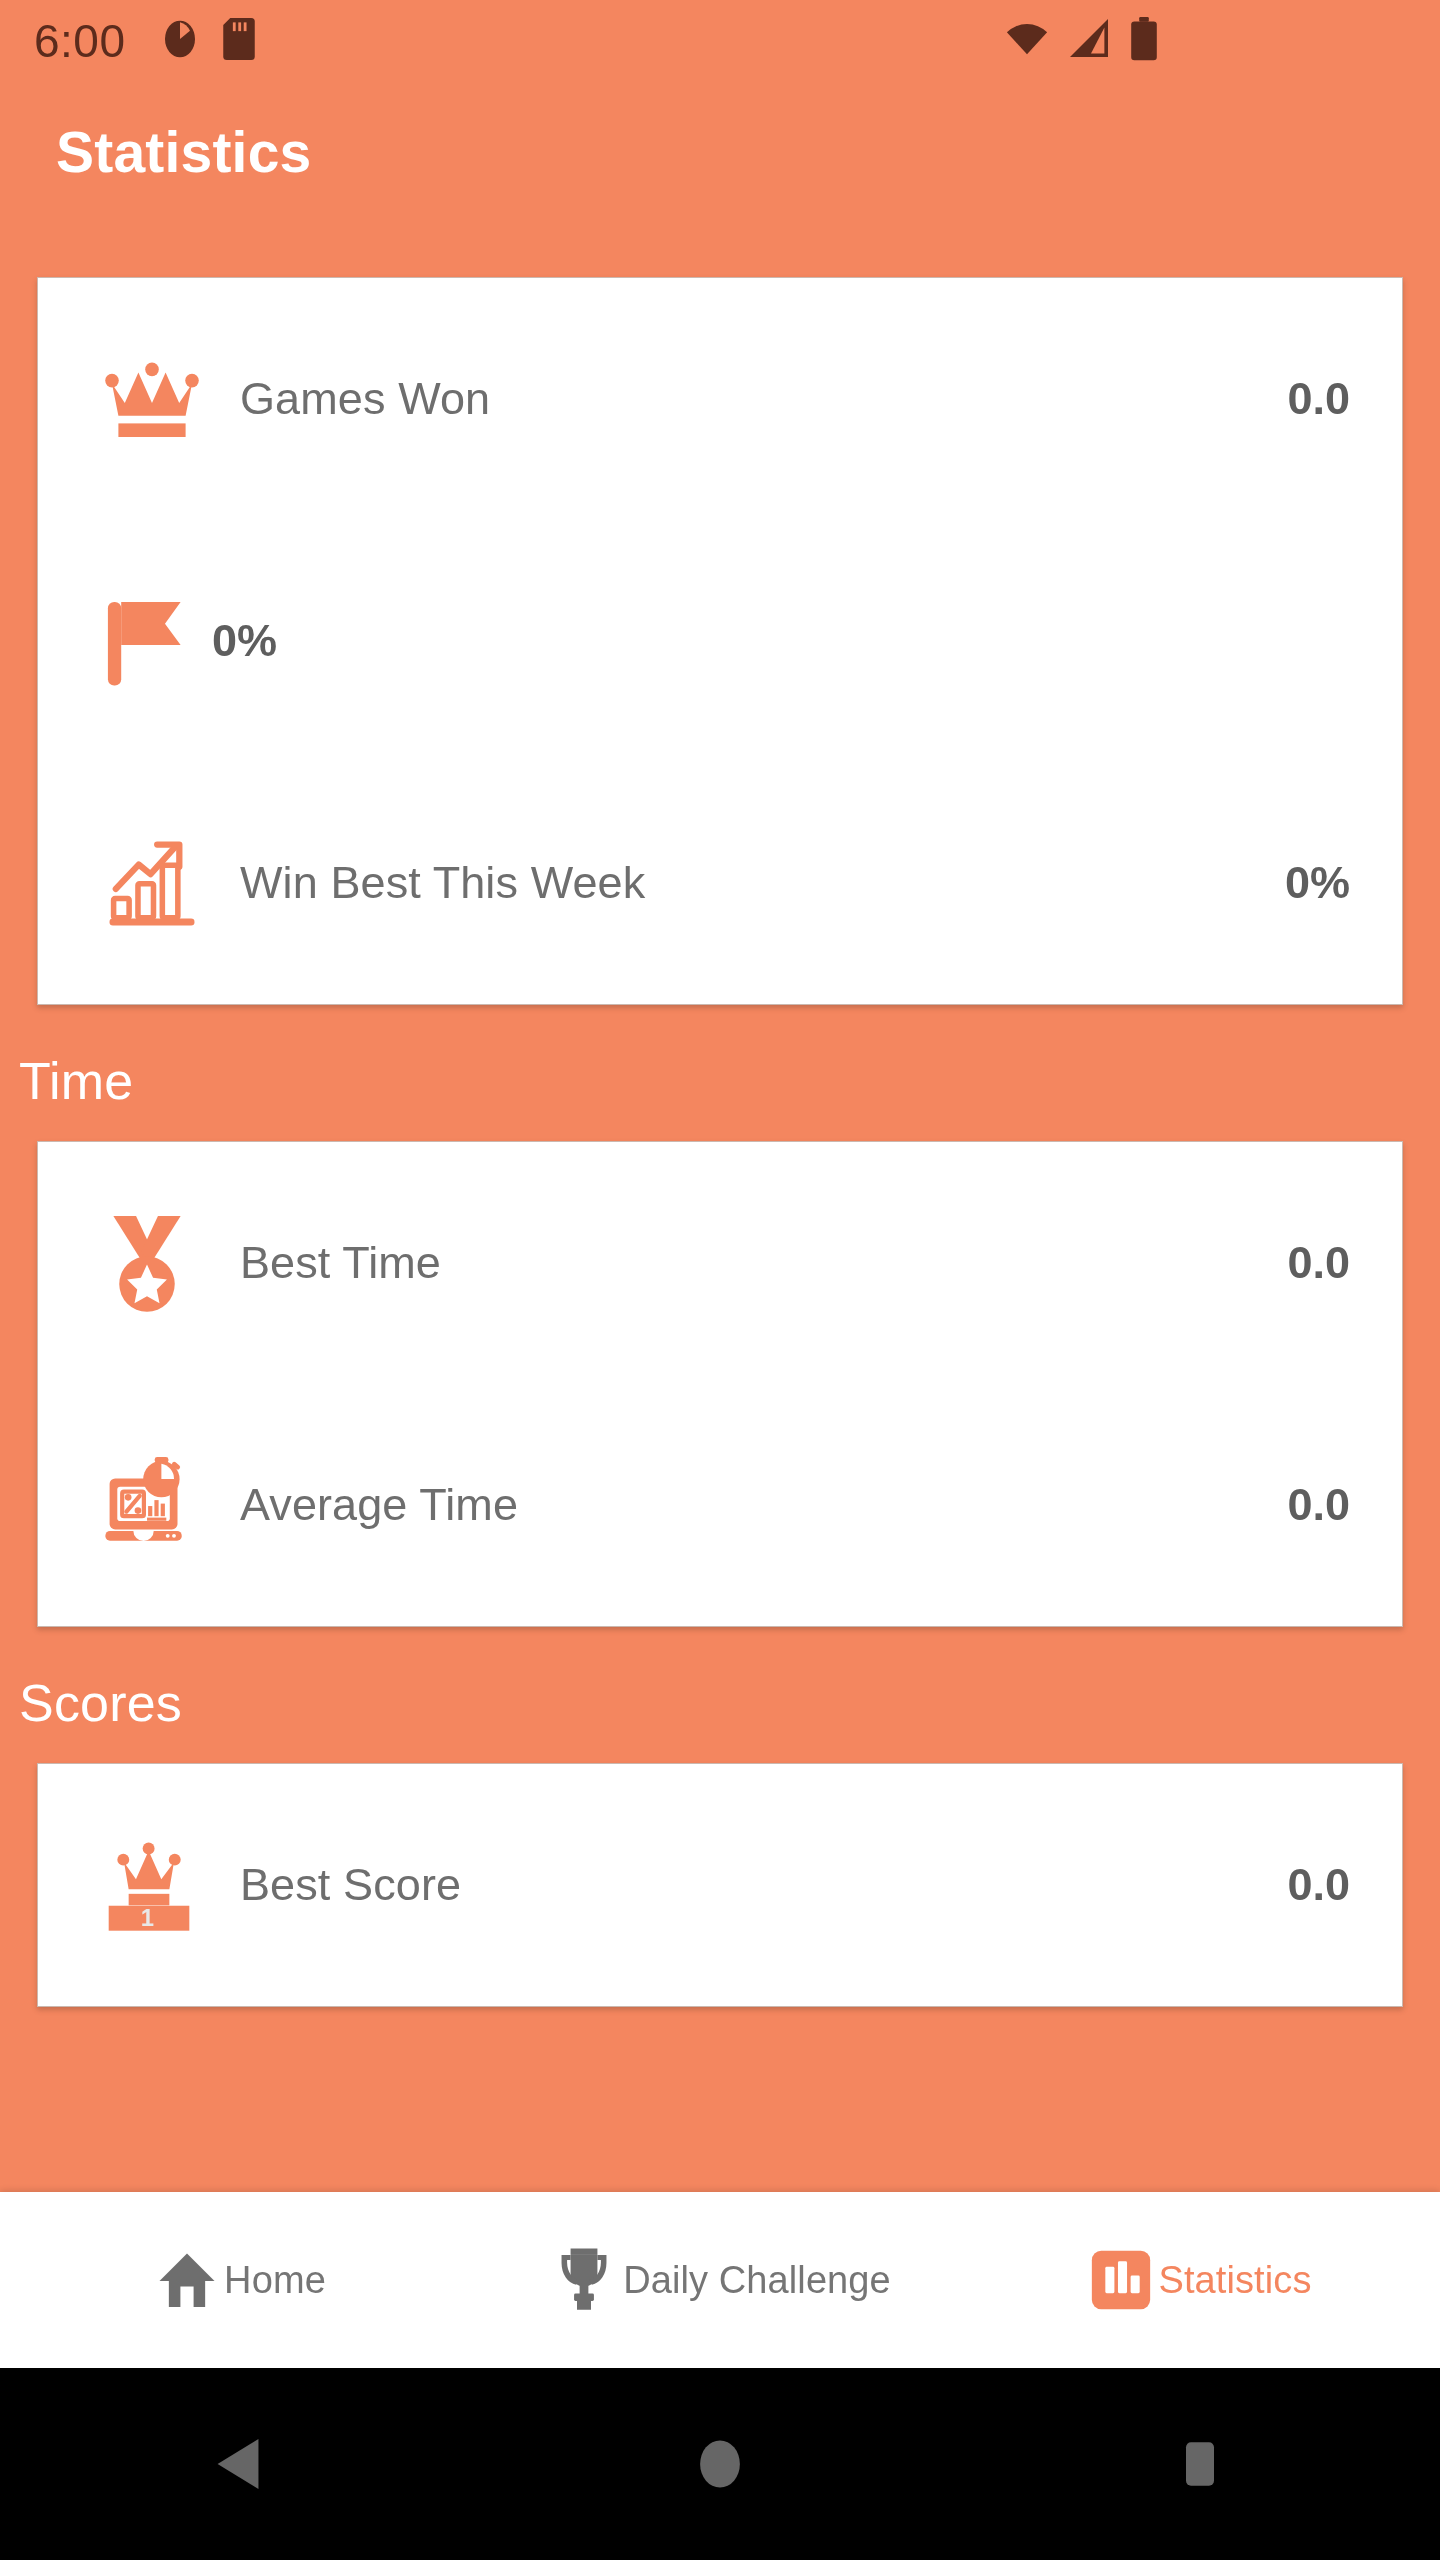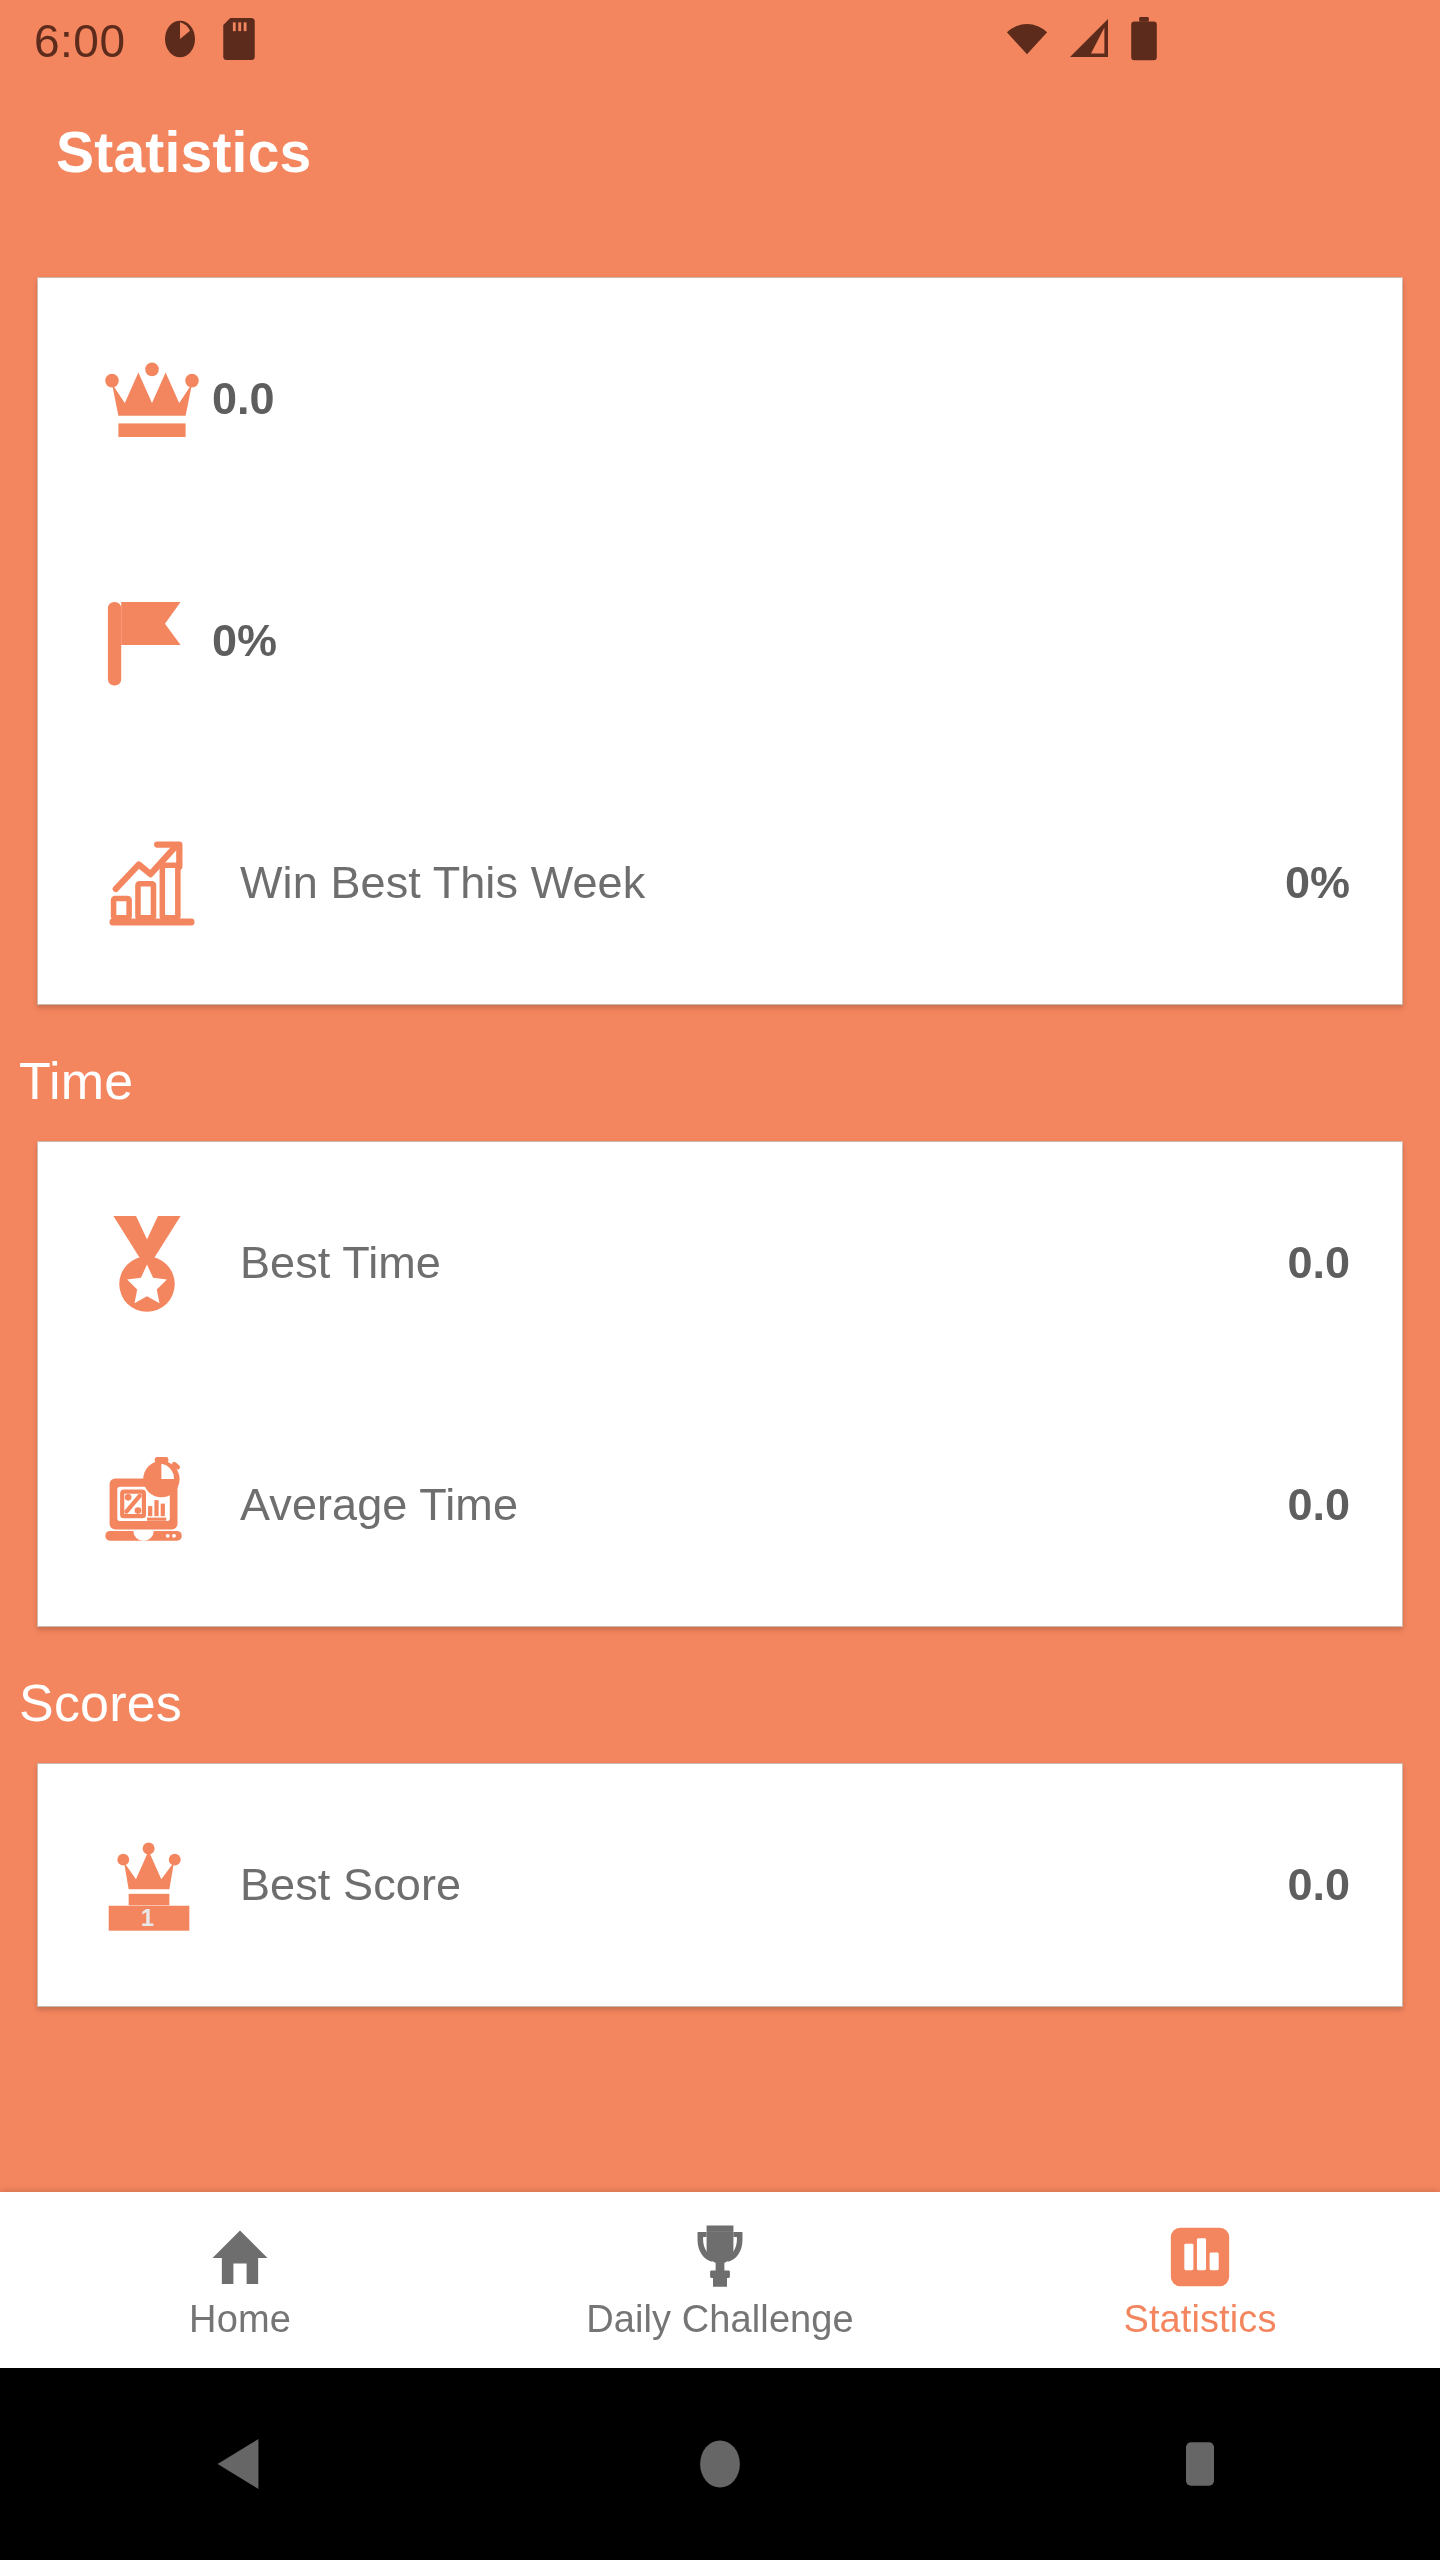--- a/index.html
+++ b/index.html
@@ -96,21 +96,21 @@
   #bottomnav {
     position:absolute; left:0; top:2192px;
     width:1440px; height:176px;
     background:#FFFFFF;
     display:flex;
     box-shadow:0 -2px 6px rgba(0,0,0,0.12);
     z-index:5;
   }
   .nav-item {
     flex:1;
-    display:flex; flex-direction:column;
+    display:flex; flex-direction:row;
     align-items:center; justify-content:center;
     gap:4px;
   }
   .nav-icon { height:74px; display:flex; align-items:center; justify-content:center; }
   .nav-label {
     font-size:38px;
     color:#757575;
     letter-spacing:0.1px;
   }
   .nav-item.active .nav-label { color:#F4865F; }
@@ -182,20 +182,21 @@
       <div class="stat-row">
         <span class="stat-icon">
           <svg width="96" height="80" viewBox="0 0 24 20">
             <path d="M2 6.2 L5.2 11 L8.6 3.4 L12 11 L15.4 3.4 L18.8 11 L22 6.2 L20.4 14.2 L3.6 14.2 Z" fill="#F4865F"></path>
             <circle cx="2" cy="5.4" r="1.7" fill="#F4865F"></circle>
             <circle cx="12" cy="2.6" r="1.7" fill="#F4865F"></circle>
             <circle cx="22" cy="5.4" r="1.7" fill="#F4865F"></circle>
             <rect x="3.6" y="16.1" width="16.8" height="3.4" fill="#F4865F"></rect>
           </svg>
         </span>
+        <span class="stat-label">Games Won</span>
         <span class="stat-value">0.0</span>
       </div>
 
       <div class="stat-row">
         <span class="stat-icon">
           <svg width="86" height="96" viewBox="0 0 22 24">
             <rect x="1" y="2" width="3.4" height="21.4" rx="1.6" fill="#F4865F"></rect>
             <path d="M4.4 2 H19.6 L15.6 7.6 L19.6 13 H4.4 Z" fill="#F4865F"></path>
           </svg>
         </span>

